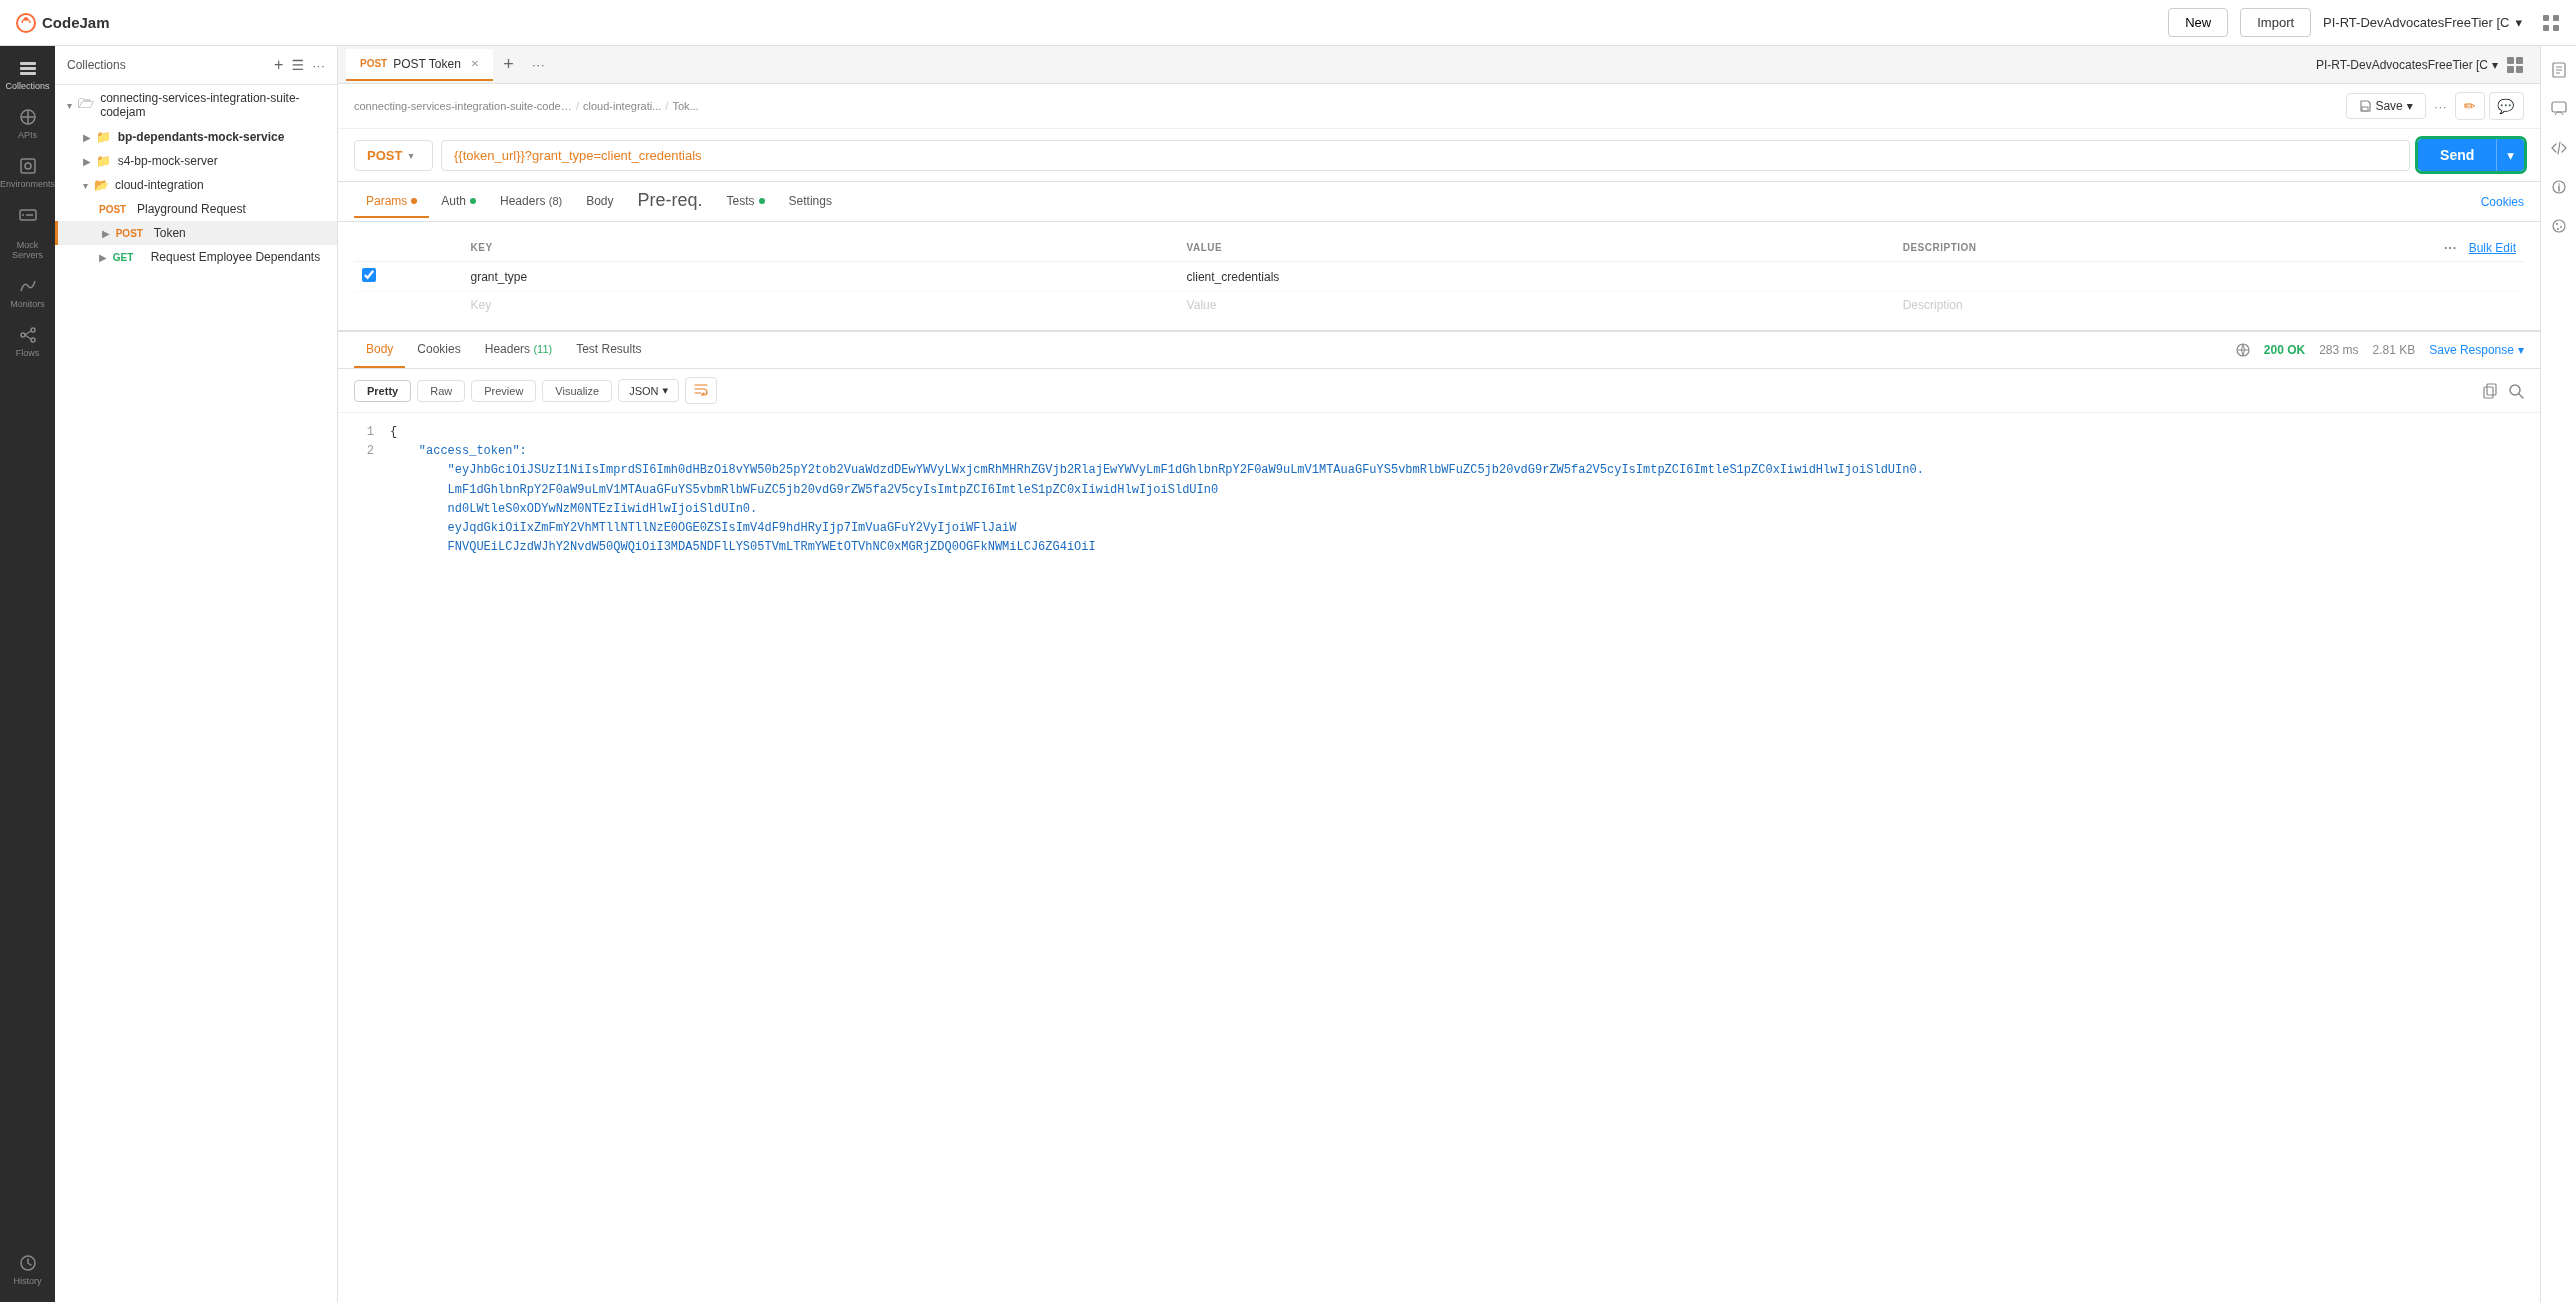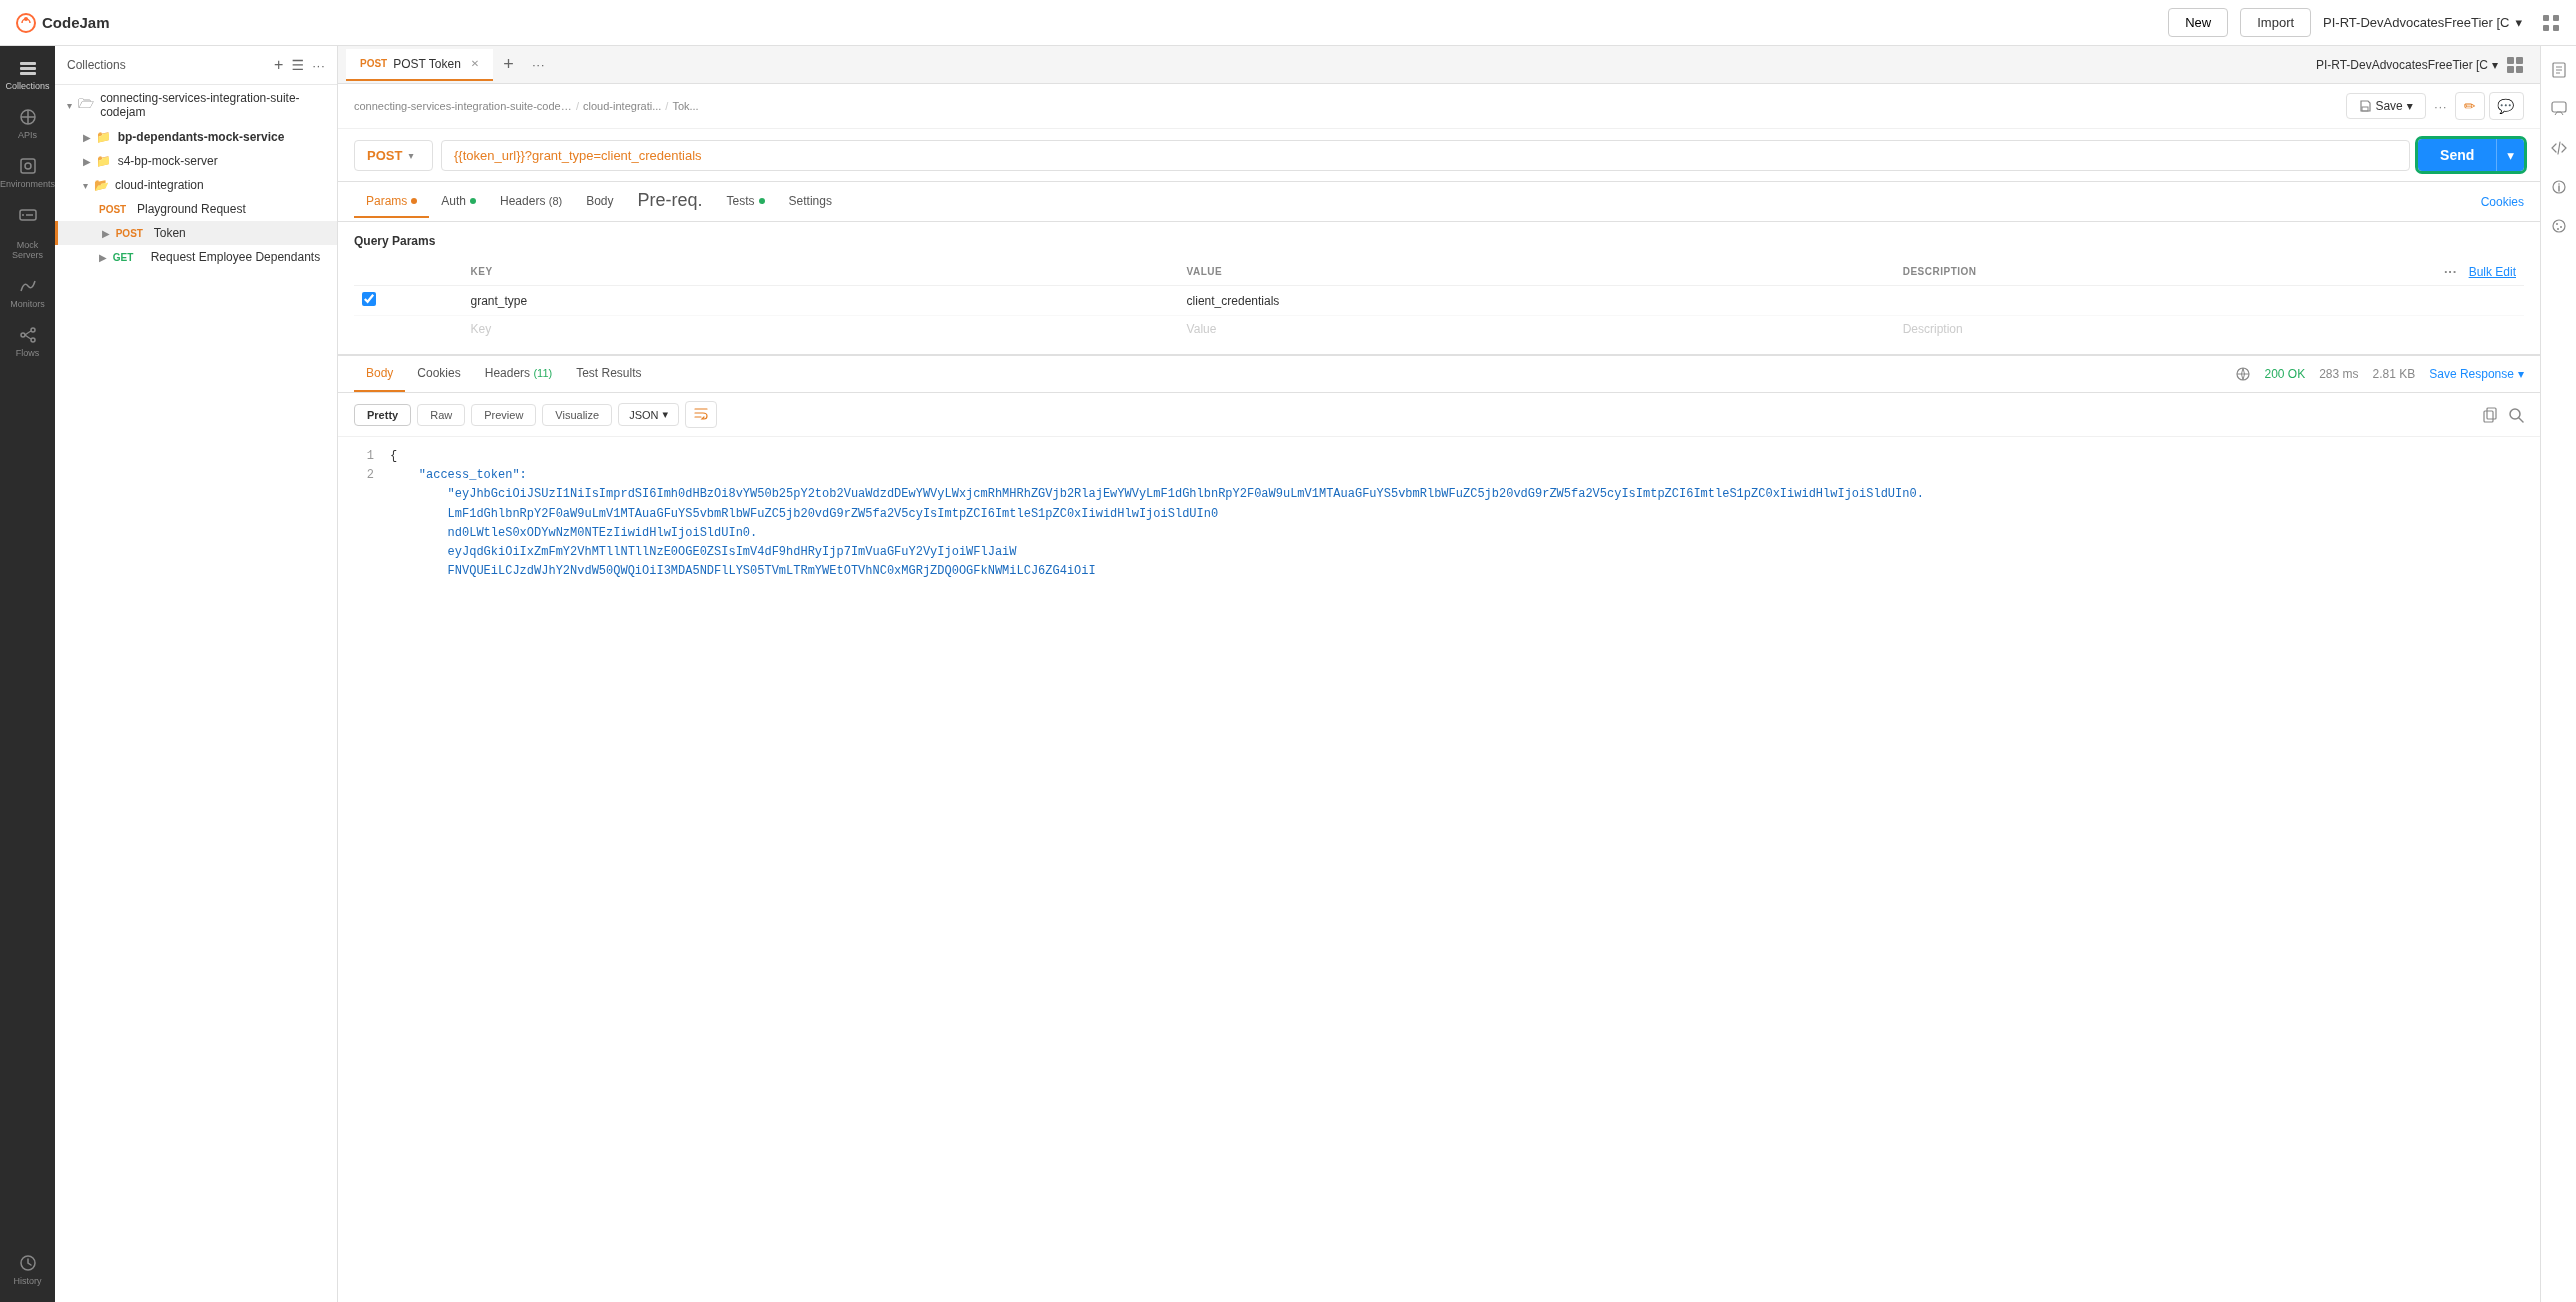--- a/index.html
+++ b/index.html
@@ -236,21 +236,20 @@
             <span>Tests</span>
             <span style="width:6px;height:6px;border-radius:50%;background:#27ae60;display:inline-block;margin-left:4px;"></span>
           </div>
           <div style="padding:8px 12px; font-size:12px; color:#555; cursor:pointer; border-bottom:2px solid transparent;">
             <span>Settings</span>
           </div>
           <div style="margin-left:auto; color:#1a8cff; font-size:12px; cursor:pointer;">Cookies</div>
         </div>
 
         <div style="padding:12px 16px; border-bottom:1px solid #e0e0e0; flex-shrink:0;">
-          <div style="font-size:12px; font-weight:600; color:#333; margin-bottom:10px;">Query Params</div>
           <table style="width:100%; border-collapse:collapse;">
             <thead>
               <tr>
                 <th style="width:5%; padding:6px 8px; font-size:10px; font-weight:600; color:#888; text-align:left; border-bottom:1px solid #f0f0f0; text-transform:uppercase; letter-spacing:0.5px;"></th>
                 <th style="width:33%; padding:6px 8px; font-size:10px; font-weight:600; color:#888; text-align:left; border-bottom:1px solid #f0f0f0; text-transform:uppercase; letter-spacing:0.5px;">KEY</th>
                 <th style="width:33%; padding:6px 8px; font-size:10px; font-weight:600; color:#888; text-align:left; border-bottom:1px solid #f0f0f0; text-transform:uppercase; letter-spacing:0.5px;">VALUE</th>
                 <th style="width:24%; padding:6px 8px; font-size:10px; font-weight:600; color:#888; text-align:left; border-bottom:1px solid #f0f0f0; text-transform:uppercase; letter-spacing:0.5px;">DESCRIPTION</th>
                 <th style="width:5%; padding:6px 8px; border-bottom:1px solid #f0f0f0; text-align:right;">
                   <span style="color:#888; cursor:pointer;">···</span>
                   <span style="color:#1a8cff; font-size:12px; cursor:pointer; margin-left:8px; font-weight:500;text-decoration:underline;">Bulk Edit</span>
@@ -301,21 +300,21 @@
               <span>Test Results</span>
             </div>
             <div style="margin-left:auto; display:flex; align-items:center; gap:14px;">
               <div style="display:flex; align-items:center; gap:4px;">
                 <svg width="14" height="14" viewBox="0 0 14 14">
                     <circle cx="7" cy="7" r="6" fill="none" stroke="#888" stroke-width="1.2"></circle>
                     <path d="M7 1 Q10 7 7 13 Q4 7 7 1 Z" fill="none" stroke="#888" stroke-width="1"></path>
                     <path d="M1 7 h12" stroke="#888" stroke-width="1"></path>
                   </svg>
               </div>
-              <span style="color:#27ae60; font-weight:400; font-size:12px;">200 OK</span>
+              <span style="color:#27ae60; font-weight:700; font-size:12px;">200 OK</span>
               <span style="color:#888; font-size:12px;">283 ms</span>
               <span style="color:#888; font-size:12px;">2.81 KB</span>
               <div style="display:flex; align-items:center; gap:4px; color:#1a8cff; font-size:12px; cursor:pointer;">
                 <span>Save Response</span>
                 <span>▾</span>
               </div>
             </div>
           </div>
 
           <div style="display:flex; align-items:center; padding:8px 16px; border-bottom:1px solid #f0f0f0; gap:6px; flex-shrink:0;">

